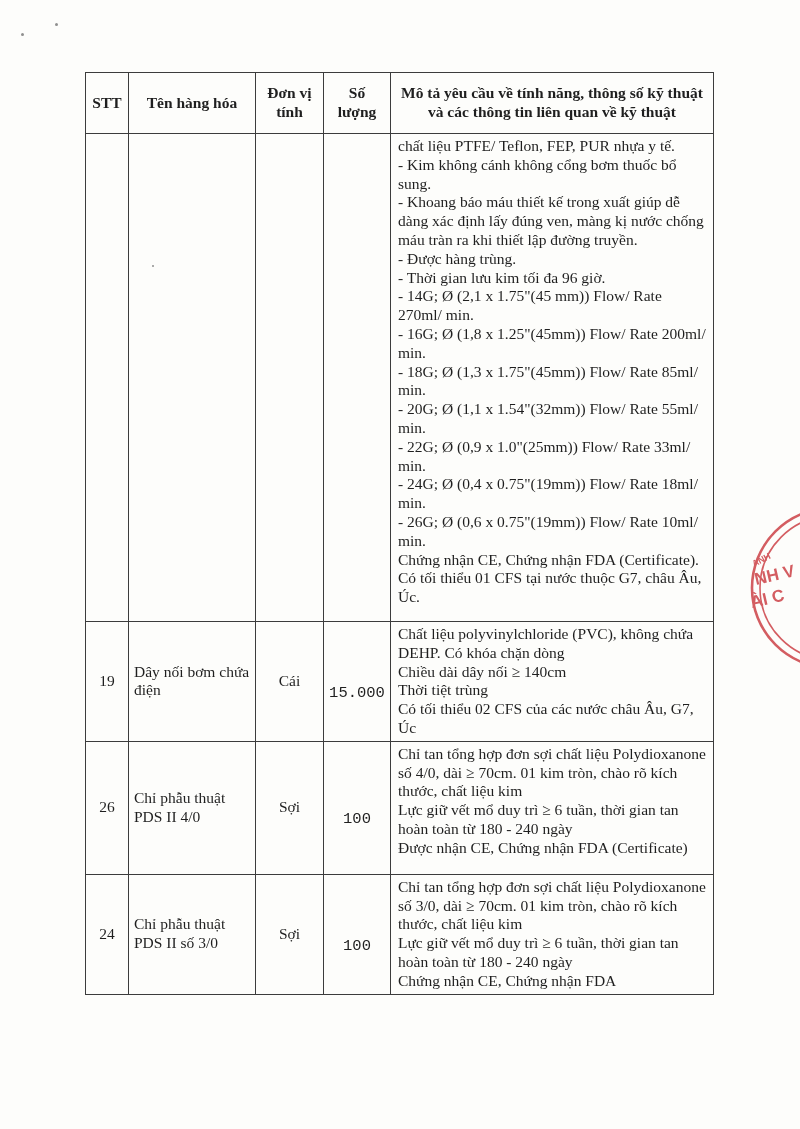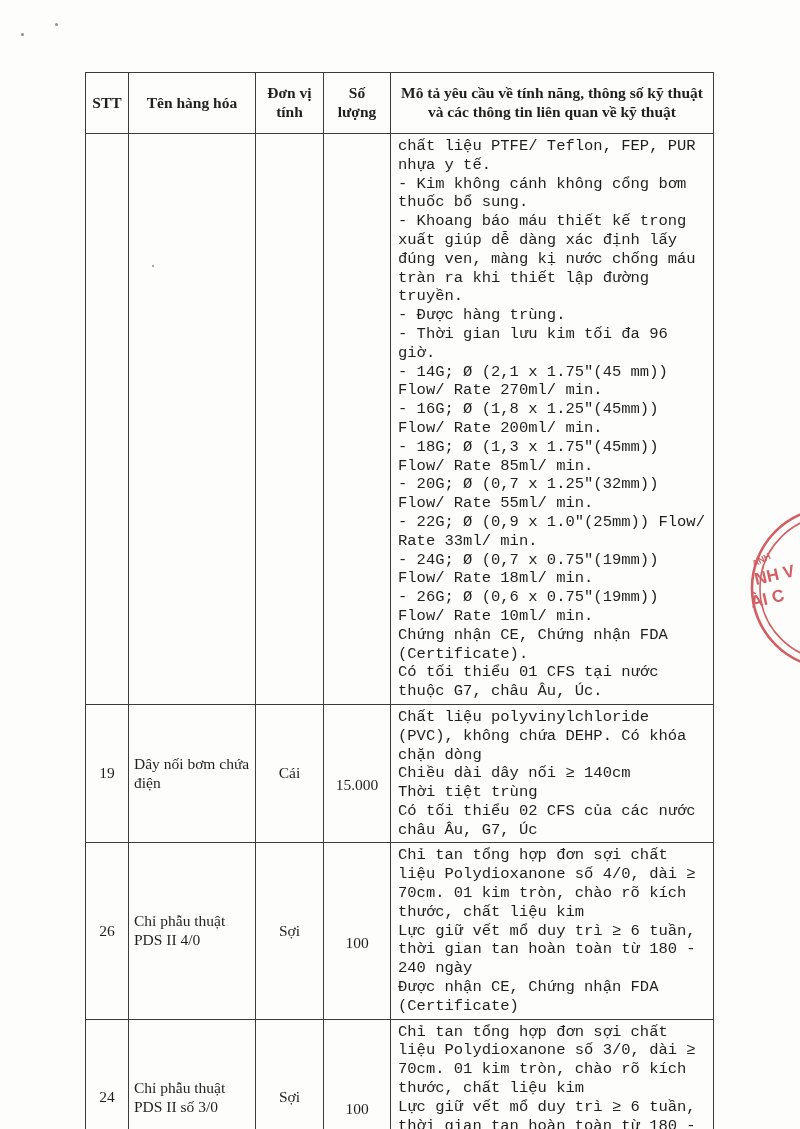--- a/index.html
+++ b/index.html
@@ -22,22 +22,22 @@
   }
   th{font-weight:bold;text-align:center;padding:3px 4px;}
   .c-stt{width:43px;text-align:center;}
   .c-name{width:127px;}
   .c-unit{width:68px;}
   .c-qty{width:67px;}
   .c-desc{width:323px;}
   td.cell-desc{vertical-align:top;padding:3px 6px 3px 7px;}
   td.cell-stt,td.cell-unit,td.cell-qty{text-align:center;}
   td.cell-qty{vertical-align:middle;}
-  td.cell-qty.low{padding-top:26px;}
-  .dline{margin:0;font-family:Liberation Mono, monospace;}
+  td.cell-qty.low{padding-top:26px;font-family:Liberation Mono, monospace;}
+  .dline{margin:0;}
   .speck{position:absolute;background:#555;border-radius:50%;opacity:.65;}
   .stamp-wrap{
     position:absolute;top:505px;right:0;width:50px;height:165px;
     overflow:hidden;pointer-events:none;
   }
   .stamp-wrap svg{display:block;}
 </style>
 </head>
 <body>
 
@@ -70,23 +70,23 @@
       <td class="cell-qty"></td>
       <td class="cell-desc">
           <div class="dline">chất liệu PTFE/ Teflon, FEP, PUR nhựa y tế.</div>
           <div class="dline">- Kim không cánh không cổng bơm thuốc bổ sung.</div>
           <div class="dline">- Khoang báo máu thiết kế trong xuất giúp dễ dàng xác định lấy đúng ven, màng kị nước chống máu tràn ra khi thiết lập đường truyền.</div>
           <div class="dline">- Được hàng trùng.</div>
           <div class="dline">- Thời gian lưu kim tối đa 96 giờ.</div>
           <div class="dline">- 14G; Ø (2,1 x 1.75"(45 mm)) Flow/ Rate 270ml/ min.</div>
           <div class="dline">- 16G; Ø (1,8 x 1.25"(45mm)) Flow/ Rate 200ml/ min.</div>
           <div class="dline">- 18G; Ø (1,3 x 1.75"(45mm))  Flow/ Rate 85ml/ min.</div>
-          <div class="dline">- 20G; Ø (0,7 x 1.25"(32mm)) Flow/ Rate 55ml/ min.</div>
+          <div class="dline">- 20G; Ø (1,1 x 1.54"(32mm)) Flow/ Rate 55ml/ min.</div>
           <div class="dline">- 22G; Ø (0,9 x 1.0"(25mm))  Flow/ Rate 33ml/ min.</div>
-          <div class="dline">- 24G; Ø (0,7 x 0.75"(19mm)) Flow/ Rate 18ml/ min.</div>
+          <div class="dline">- 24G; Ø (0,4 x 0.75"(19mm)) Flow/ Rate 18ml/ min.</div>
           <div class="dline">- 26G; Ø (0,6 x 0.75"(19mm)) Flow/ Rate 10ml/ min.</div>
           <div class="dline">Chứng nhận CE, Chứng nhận FDA (Certificate).</div>
           <div class="dline">Có tối thiểu 01 CFS tại nước thuộc G7, châu Âu, Úc.</div>
         </td>
     </tr>
     <tr style="height:113px;">
       <td class="cell-stt">19</td>
       <td class="cell-name">Dây nối bơm chứa điện</td>
       <td class="cell-unit">Cái</td>
       <td class="cell-qty low">15.000</td>

